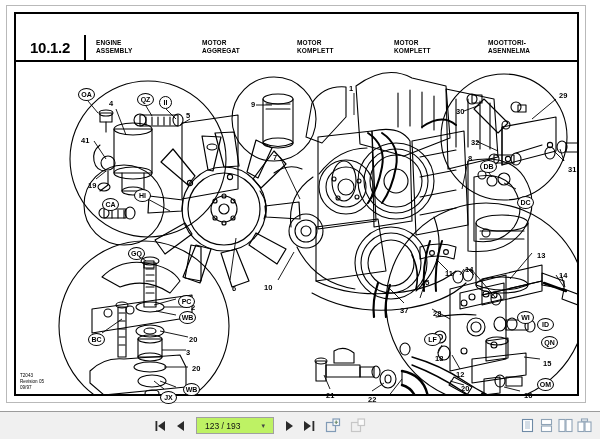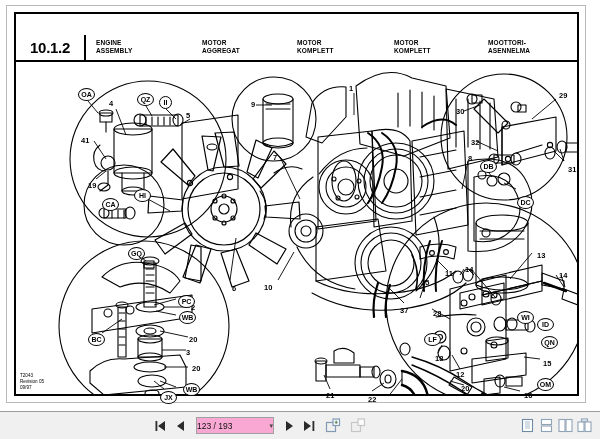--- a/index.html
+++ b/index.html
@@ -69,22 +69,22 @@
   }
   #toolbar .spacer { flex: 1; }
   #navgrp { display: flex; align-items: center; gap: 6px; }
   .navbtn {
     width: 14px; height: 16px; display: flex; align-items: center; justify-content: center;
     background: transparent; border: none; cursor: default;
   }
   .navbtn svg { display: block; }
   #pagebox {
     display: flex; align-items: center; justify-content: space-between;
-    width: 78px; height: 17px; background: #f9a8d4; border: 1px solid #a0a0a0;
-    padding: 0 0; margin: 0 2px;
+    width: 78px; height: 17px; background: #bef264; border: 1px solid #a0a0a0;
+    padding: 0 8px; margin: 0 2px;
   }
   #pagebox .pv { font-size: 8.5px; color: #111; }
   #pagebox .dd { font-size: 7px; color: #444; }
   .tbicon { width: 16px; height: 16px; margin-left: 3px; opacity: .75; }
   #viewgrp { display: flex; align-items: center; gap: 4px; padding-right: 8px; }
   #viewgrp .vb { width: 15px; height: 15px; }
 </style>
 </head>
 <body>
 

